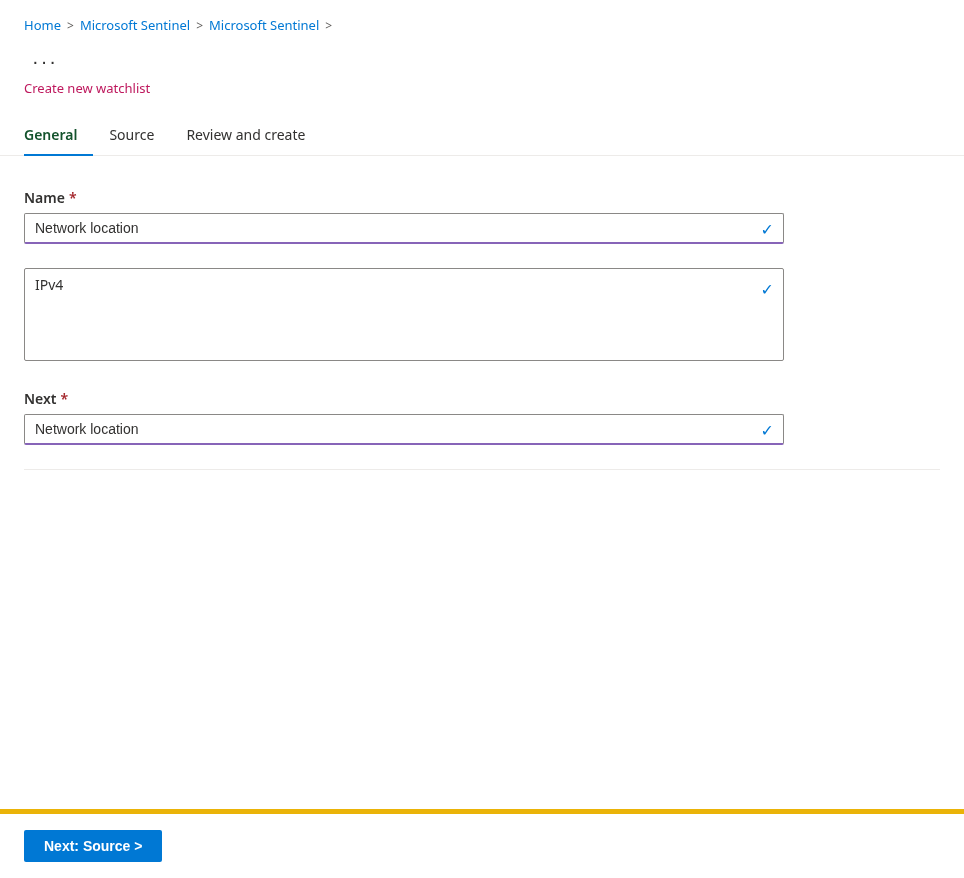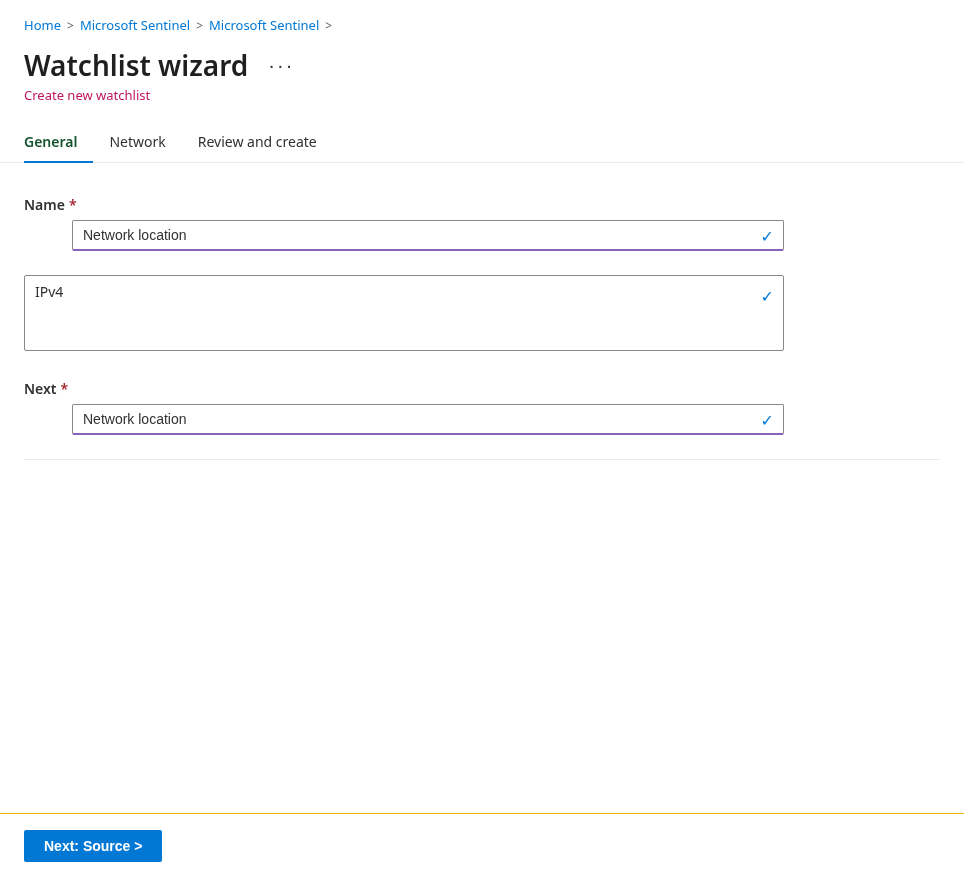--- a/index.html
+++ b/index.html
@@ -122,21 +122,20 @@
       font-size: 14px;
       color: #323130;
       outline: none;
       appearance: none;
       background: #fff;
       position: relative;
     }
 
     .input-wrapper {
       position: relative;
-      margin-left: 48px;
     }
     .input-wrapper .checkmark {
       position: absolute;
       right: 10px;
       top: 50%;
       transform: translateY(-50%);
       color: #0078d4;
       font-size: 16px;
     }
 
@@ -163,36 +162,36 @@
     }
     .form-textarea {
       width: 100%;
       border: 1px solid #8a8886;
       border-radius: 2px;
       padding: 6px 32px 6px 10px;
       font-size: 14px;
       color: #323130;
       outline: none;
       resize: none;
-      height: 76px;
+      height: 93px;
       background: #fff;
       font-family: inherit;
     }
 
     
     .divider {
       border: none;
       border-top: 1px solid #edebe9;
       margin: 12px 0 0 0;
     }
 
     
     .footer {
       padding: 16px 24px;
-      border-top: 1px solid #eab308;
+      border-top: 5px solid #eab308;
       display: flex;
       align-items: flex-start;
     }
 
     .next-btn {
       background: #0078d4;
       color: #fff;
       border: none;
       padding: 8px 20px;
       font-size: 14px;
@@ -209,28 +208,27 @@
   <nav class="breadcrumb">
     <a>Home</a>
     <span class="breadcrumb-sep">&gt;</span>
     <a>Microsoft Sentinel</a>
     <span class="breadcrumb-sep">&gt;</span>
     <a>Microsoft Sentinel</a>
     <span class="breadcrumb-sep">&gt;</span>
   </nav>
 
   <div class="page-header">
-    <h1 class="page-title">Watchlist wizard</h1>
     <button class="more-btn">···</button>
   </div>
   <div class="page-subtitle">Create new watchlist</div>
 
   <div class="tabs">
     <div class="tab active">General</div>
-    <div class="tab">Network</div>
+    <div class="tab">Source</div>
     <div class="tab">Review and create</div>
   </div>
 
   <div class="form-area">
 
     <div class="form-group">
       <label class="form-label">
         <span>Name</span>
         <span class="required-star">*</span>
       </label>

